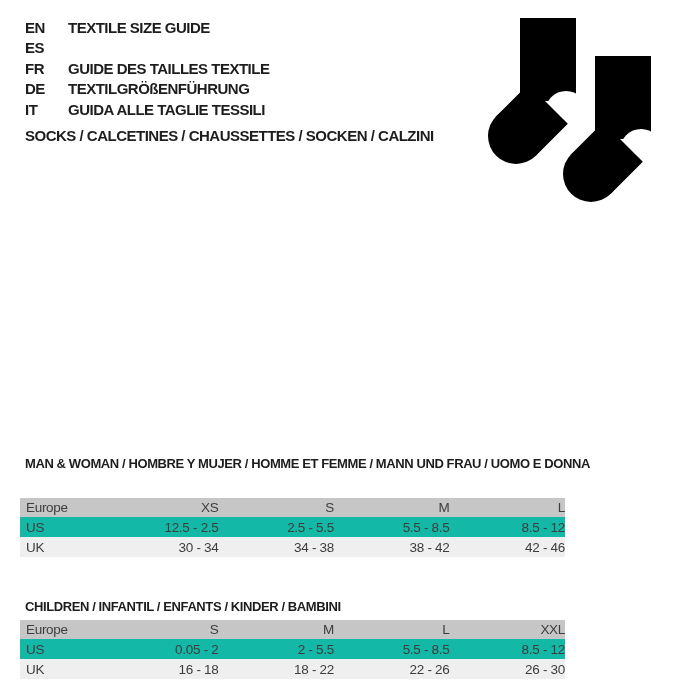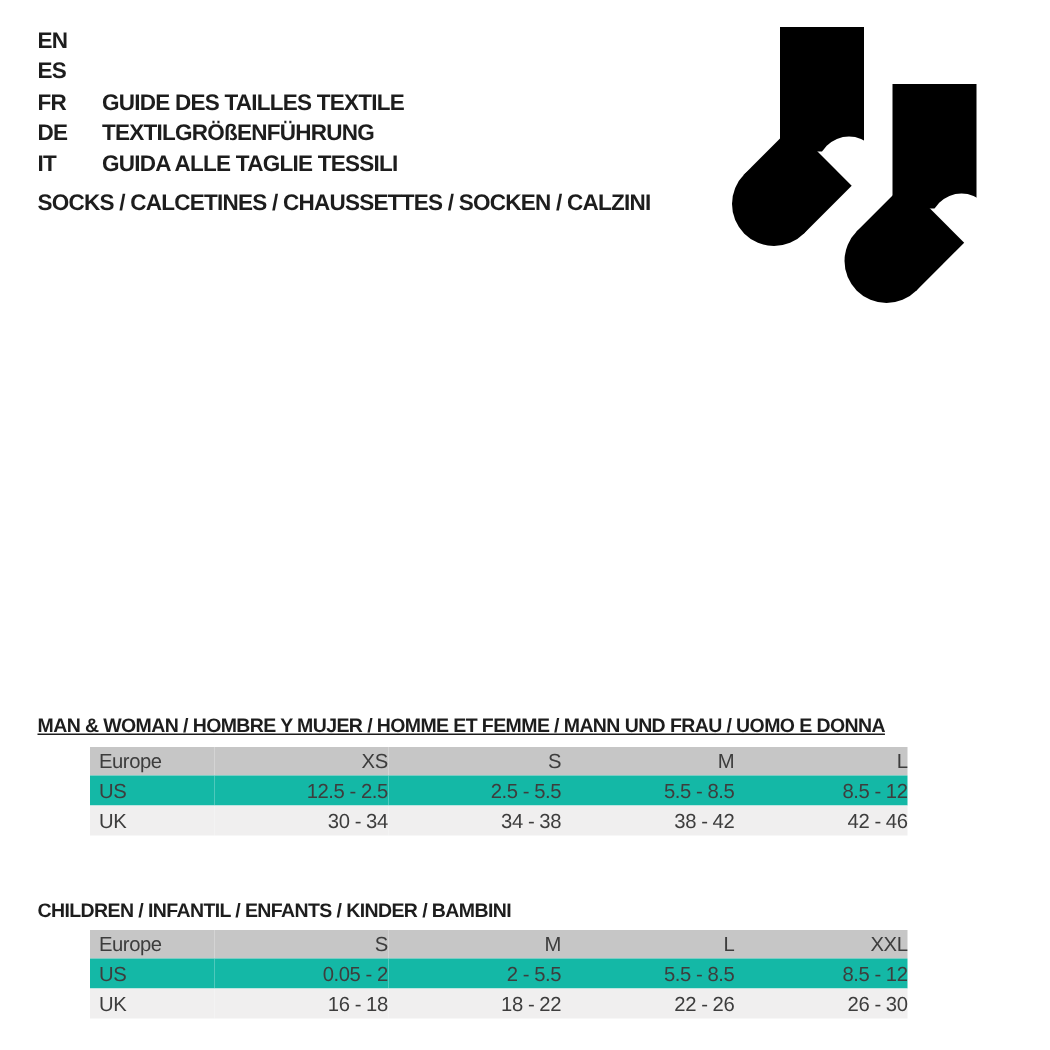--- a/index.html
+++ b/index.html
@@ -19,43 +19,44 @@
     position:absolute;left:25px;top:127px;
     font-weight:700;font-size:15px;letter-spacing:-0.5px;color:#1d1d1d;white-space:nowrap;
   }
   
   .socks-svg{position:absolute;left:470px;top:10px;}
   
   .tbl-title{
     position:absolute;left:25px;
     font-weight:700;font-size:13px;letter-spacing:-0.4px;color:#1d1d1d;white-space:nowrap;
   }
-  .tbl-title.adult{top:476px;text-decoration:underline;}
+  .tbl-title.adult{top:456px;}
   .tbl-title.children{top:599px;}
   table.size-table{
     position:absolute;left:20px;width:545px;
     border-collapse:collapse;table-layout:fixed;
-    font-size:13.5px;letter-spacing:-0.3px;color:#3d3d3d;margin-left:40px;
+    font-size:13.5px;letter-spacing:-0.3px;color:#3d3d3d;
   }
   table.adult{top:498px;}
   table.children{top:620px;}
   .size-table th,.size-table td{
     padding:0;margin:0;font-weight:400;text-align:right;vertical-align:middle;
   }
   .size-table thead tr{background:#c6c6c6;height:19px;}
   .size-table tbody tr.row-a{background:#14b8a6;height:20px;}
   .size-table tbody tr.row-b{background:#f0efef;height:20px;}
   .size-table .col-region{width:77px;text-align:left;padding-left:6px;}
 </style>
 </head>
 <body>
 
 <div class="lang-block">
   <div class="lang-row">
     <span class="lang-code">EN</span>
+    <span class="lang-label">TEXTILE SIZE GUIDE</span>
   </div>
   <div class="lang-row">
     <span class="lang-code">ES</span>
   </div>
   <div class="lang-row">
     <span class="lang-code">FR</span>
     <span class="lang-label">GUIDE DES TAILLES TEXTILE</span>
   </div>
   <div class="lang-row">
     <span class="lang-code">DE</span>

